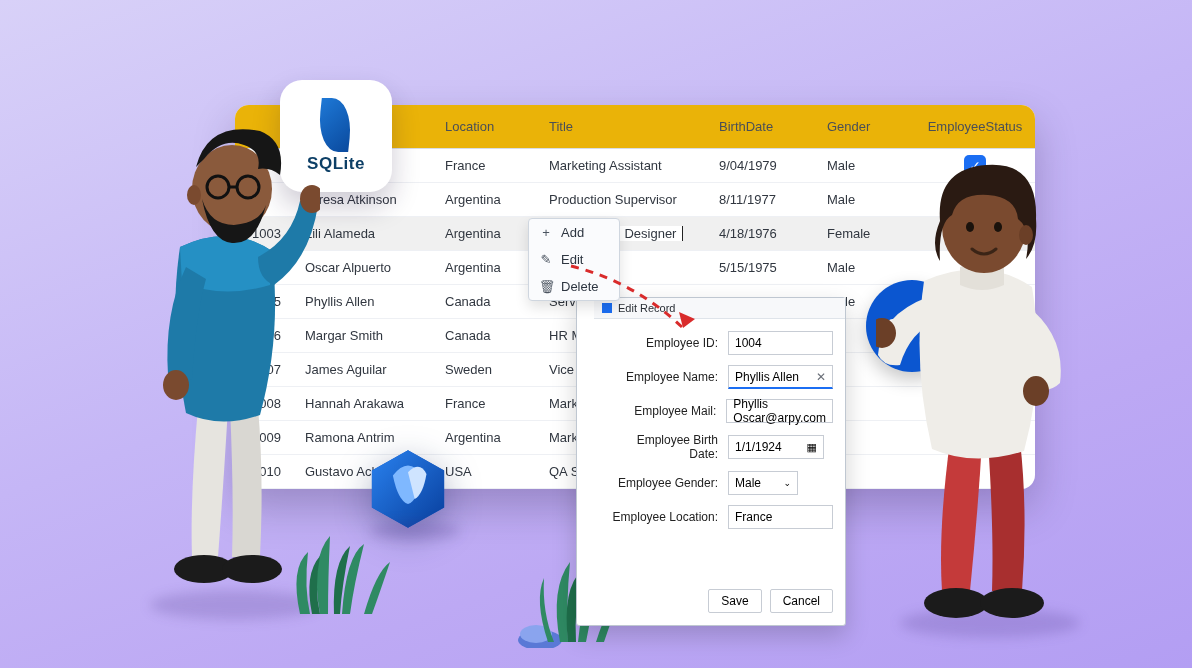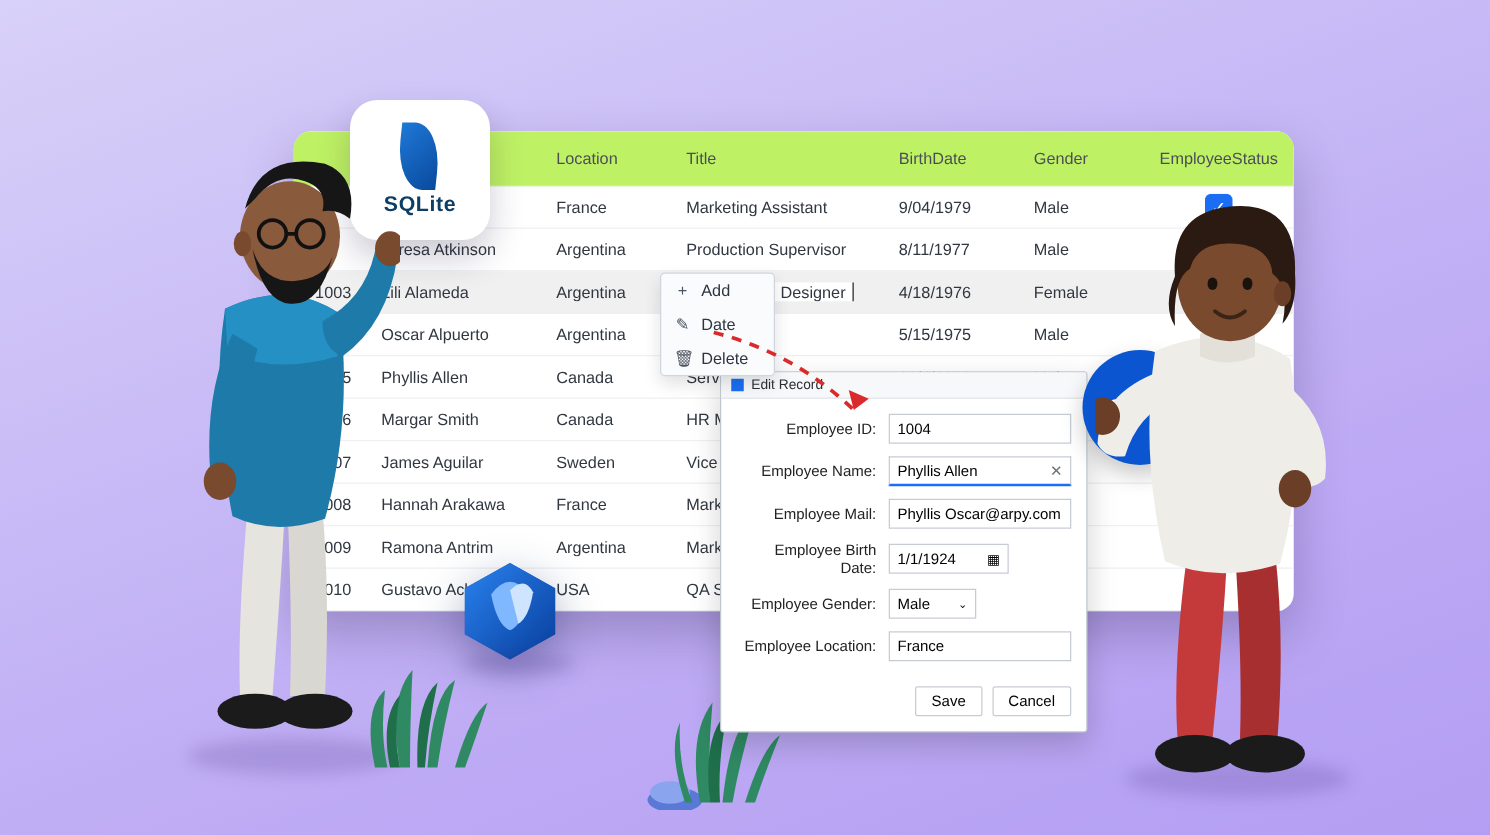--- a/index.html
+++ b/index.html
@@ -22,21 +22,21 @@
     border-radius: 14px;
     box-shadow: 0 18px 40px rgba(30,20,60,.25);
     overflow: hidden;
   }
   .grid-header, .grid-row {
     display: flex;
     align-items: center;
     font-size: 13px;
   }
   .grid-header {
-    background: #bef264;
+    background: #eab308;
     color: #4a4f57;
     font-weight: 500;
     height: 44px;
     border-bottom: 1px solid #d8dde4;
     align-items: center;
   }
   .grid-row {
     height: 34px;
     color: #313740;
     border-bottom: 1px solid #eef0f4;
@@ -98,44 +98,45 @@
 
   
   .arrow {
     position:absolute; left:565px; top:262px; width:140px; height:80px;
     z-index:6; pointer-events:none;
   }
 
   
   .dlg {
     position:absolute; left:576px; top:297px;
-    width:294px; background:#fff;
+    width:270px; background:#fff;
     border:1px solid #bfc7d1; border-radius:3px;
     box-shadow:0 10px 24px rgba(0,0,0,.18);
     z-index:4;
+    padding-left:17px;
   }
   .dlg-title{
     display:flex;align-items:center;gap:6px;
     font-size:11px;color:#2a2f36;
     padding:4px 8px;border-bottom:1px solid #dfe4ea;
     background:#f7f8fa;
   }
   .dlg-title .ic{width:10px;height:10px;background:#1b6ef3;}
   .dlg-body{padding:12px 12px 10px;}
   .frow{display:flex;align-items:center;margin-bottom:10px;font-size:12px;}
   .flabel{width:122px;text-align:right;padding-right:10px;color:#222;}
   .fcontrol{
     flex:1; height:24px; border:1px solid #c7ccd4;
     padding:0 6px; font-size:12px; display:flex; align-items:center;
     justify-content:space-between; background:#fff;
   }
   .fcontrol.active{border-bottom:2px solid #1b6ef3;}
   .fcontrol .x{color:#6a6f78;font-size:12px;}
   .dlg-actions{display:flex;justify-content:flex-end;gap:8px;padding:0 12px 12px;}
-  .btn{border:1px solid #c7ccd4;background:#fff;font-size:12px;padding:4px 12px;border-radius:2px;}
+  .btn{border:1px solid #c7ccd4;background:#fff;font-size:12px;padding:4px 12px;border-radius:2px;margin-top:40px;}
 
   
   .crud{
     position:absolute; left:866px; top:280px;
     width:92px;height:92px;border-radius:50%;
     background:#0b56d0;color:#fff;
     display:flex;align-items:center;justify-content:center;
     font-weight:600;font-size:17px;letter-spacing:.5px;
     box-shadow:0 8px 18px rgba(0,0,0,.22);
     z-index:7;
@@ -286,21 +287,21 @@
   <div class="txt">SQLite</div>
 </div>
 
 <div class="ctx">
   <div class="ctx-item">
     <span class="ic">+</span>
     <span>Add</span>
   </div>
   <div class="ctx-item">
     <span class="ic">✎</span>
-    <span>Date</span>
+    <span>Edit</span>
   </div>
   <div class="ctx-item">
     <span class="ic">🗑</span>
     <span>Delete</span>
   </div>
 </div>
 
 <svg class="arrow" viewBox="0 0 140 80">
   <path d="M6 4 Q70 20 118 66" stroke="#d92b2b" stroke-width="3" stroke-dasharray="8 7" fill="none"></path>
   <path d="M118 66 l-4 -16 l16 7 z" fill="#d92b2b"></path>

